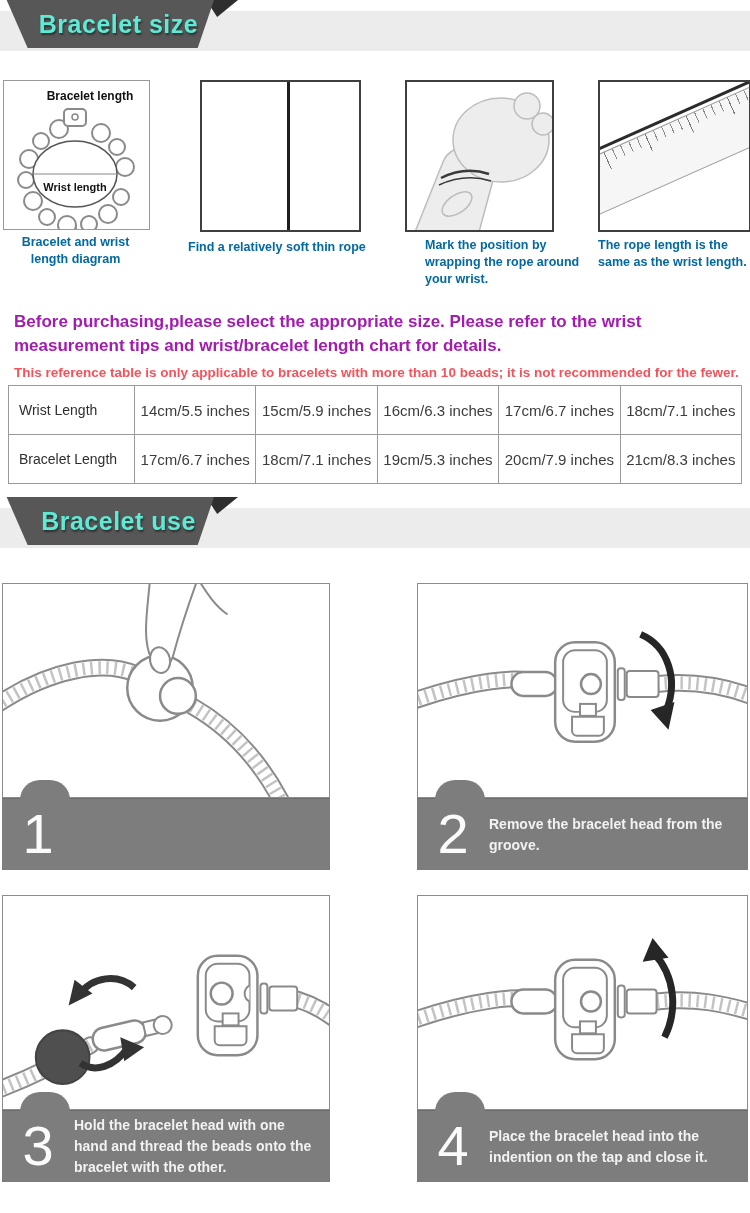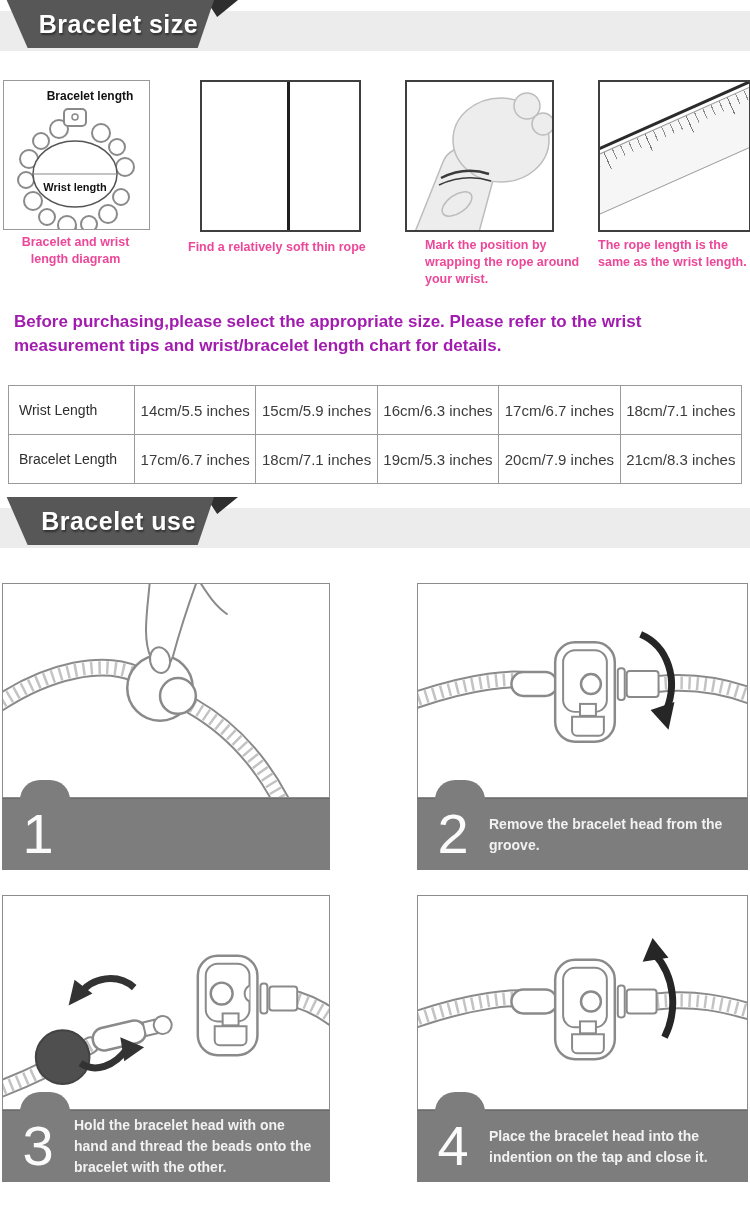--- a/index.html
+++ b/index.html
@@ -7,41 +7,41 @@
         font-family:"Liberation Sans",sans-serif;}
 
   
   .banner{position:absolute;left:0;width:750px;height:56px;}
   .banner .strip{position:absolute;left:0;right:0;top:11px;height:40px;background:#ececec;}
   .banner .fold{position:absolute;left:206px;top:0;width:32px;height:17px;background:#2e2e2e;
                 clip-path:polygon(0 0,100% 0,35% 100%);}
   .banner .ribbon{position:absolute;left:2px;top:0;width:233px;height:48px;background:#575757;
                 clip-path:polygon(2% 0,91% 0,84% 100%,11% 100%);
                 display:flex;align-items:center;justify-content:center;}
-  .banner .ribbon span{color:#ffffff;font-size:25px;font-weight:700;letter-spacing:.5px;
+  .banner .ribbon span{color:#5eead4;font-size:25px;font-weight:700;letter-spacing:.5px;
                 text-shadow:1px 2px 2px rgba(0,0,0,.45);}
 
   
   .mbox{position:absolute;background:#fff;overflow:hidden;}
   .mb1{left:3px;top:80px;width:145px;height:148px;border:1px solid #999;}
   .mb2{left:200px;top:80px;width:157px;height:148px;border:2px solid #3f3f3f;}
   .mb3{left:405px;top:80px;width:145px;height:148px;border:2px solid #3f3f3f;}
   .mb4{left:598px;top:80px;width:149px;height:148px;border:2px solid #3f3f3f;}
   .rope-v{position:absolute;left:54%;top:0;bottom:0;width:3px;background:#1f1f1f;}
   .ruler-wrap{position:absolute;left:-40px;top:22px;width:262px;height:92px;
               transform:rotate(-24deg);}
   .rope-line{position:absolute;left:0;top:6px;width:262px;height:3px;background:#2b2b2b;}
   .ruler-bar{position:absolute;left:0;top:12px;width:260px;height:54px;background:#f6f6f6;
              border:1px solid #9a9a9a;}
   .ruler-bar::before{content:"";position:absolute;left:4px;top:0;right:2px;height:11px;
              background:repeating-linear-gradient(to right,#8c8c8c 0 1px,transparent 1px 9px);}
   .ruler-bar::after{content:"";position:absolute;left:4px;top:0;right:2px;height:18px;
              background:repeating-linear-gradient(to right,#777 0 1px,transparent 1px 45px);}
 
-  .mcap{position:absolute;font-weight:700;color:#ec4899;font-size:12.5px;line-height:1.35;}
+  .mcap{position:absolute;font-weight:700;color:#0369a1;font-size:12.5px;line-height:1.35;}
   .mc1{left:3px;top:234px;width:145px;text-align:center;}
   .mc2{left:188px;top:239px;width:205px;text-align:left;}
   .mc3{left:425px;top:237px;width:162px;}
   .mc4{left:598px;top:237px;width:152px;}
 
   .intro{position:absolute;left:14px;top:293px;width:726px;font-size:17px;font-weight:700;
          color:#a21caf;line-height:1.4;}
   .note{position:absolute;left:14px;top:351px;width:732px;font-size:13.5px;font-weight:700;
         color:#f4535b;}
 
@@ -143,20 +143,21 @@
       <div class="ruler-bar"></div>
     </div>
   </div>
 
   <div class="mcap mc1">Bracelet and wrist length diagram</div>
   <div class="mcap mc2">Find a relatively soft thin rope</div>
   <div class="mcap mc3">Mark the position by wrapping the rope around your wrist.</div>
   <div class="mcap mc4">The rope length is the same as the wrist length.</div>
 
   <p class="intro">Before purchasing,please select the appropriate size. Please refer to the wrist measurement tips and wrist/bracelet length chart for details.</p>
+  <p class="note">This reference table is only applicable to bracelets with more than 10 beads; it is not recommended for the fewer.</p>
 
   <table class="size-table">
     <tbody>
         <tr>
       <td class="rowhead">Wrist Length</td>
       <td>14cm/5.5 inches</td>
       <td>15cm/5.9 inches</td>
       <td>16cm/6.3 inches</td>
       <td>17cm/6.7 inches</td>
       <td>18cm/7.1 inches</td>

